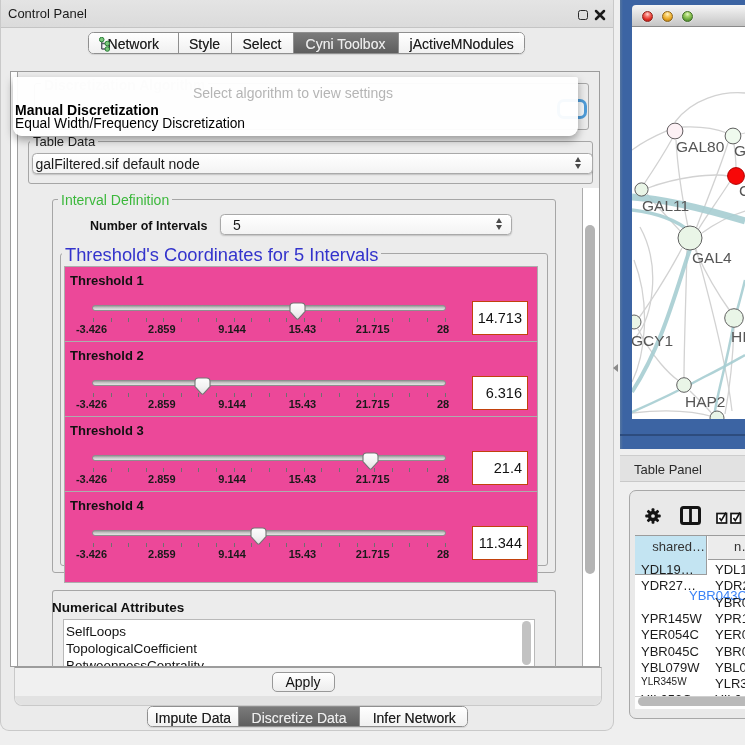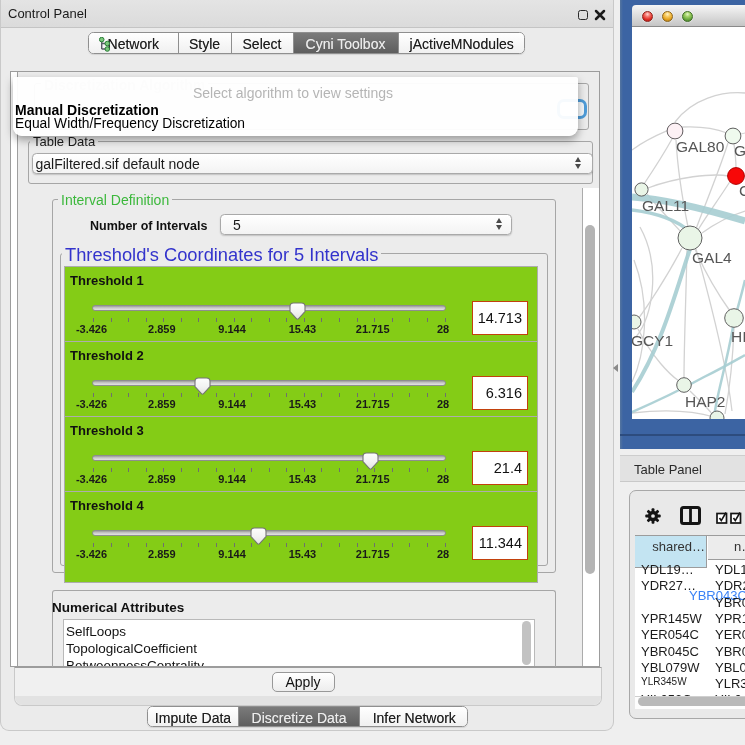--- a/index.html
+++ b/index.html
@@ -6,21 +6,21 @@
 .grp{position:absolute;border:1px solid #a6a6a6;border-radius:3px;}
 .grpt{position:absolute;font-size:13px;background:#ececec;padding:0 3px;white-space:nowrap;}
 .combo{position:absolute;background:linear-gradient(#ffffff,#f3f3f3);border:1px solid #a9a9a9;border-radius:4.5px;font-size:14px;color:#1a1a1a;box-shadow:0 1px 1.5px rgba(0,0,0,0.18);}
 .combo .tx{position:absolute;left:7px;top:2px;}
 .spin{position:absolute;right:6px;}
 .spin .up{width:0;height:0;border-left:3.8px solid transparent;border-right:3.8px solid transparent;border-bottom:5px solid #4a4a4a;margin-bottom:2.5px;}
 .spin .dn{width:0;height:0;border-left:3.8px solid transparent;border-right:3.8px solid transparent;border-top:5px solid #4a4a4a;}
 .seg{position:absolute;top:0;height:100%;font-size:14px;color:#1d1d1d;text-shadow:0 0 0.5px rgba(20,20,20,0.55);text-align:center;background:linear-gradient(#ffffff,#f0f0f0);border-right:1px solid #8f8f8f;}
 .seg.dark{background:linear-gradient(#7b7b7b,#5e5e5e);color:#ececec;text-shadow:0 0 0.5px rgba(236,236,236,0.55);}
 .seg .lb{position:absolute;width:100%;top:2.5px;left:0;}
-.tbox{position:absolute;left:63px;width:474px;height:92px;border:1px solid #adadad;background:#84cc16;}
+.tbox{position:absolute;left:63px;width:474px;height:92px;border:1px solid #adadad;background:#ec4899;}
 .tbox .tt{position:absolute;left:5px;top:6px;font-size:13px;font-weight:bold;color:#111;}
 .track{position:absolute;left:27px;top:38px;width:354px;height:6px;border-radius:3px;border:1px solid #8e8e8e;background:linear-gradient(#9b9b9b,#c9c9c9 45%,#e3e3e3);}
 .ticks{position:absolute;left:27.5px;top:50.5px;width:353px;height:4.5px;background:repeating-linear-gradient(to right,#6f6f6f 0 1px,transparent 1px 17.575px);}
 .slab{position:absolute;top:55.5px;width:60px;margin-left:-30px;text-align:center;font-size:11px;font-weight:bold;color:#1a1a1a;}
 .fld{position:absolute;left:407px;top:34px;width:56px;height:34px;background:#fff;border:1px solid #c2410c;font-size:14.5px;color:#111;text-align:right;line-height:32px;padding-right:5px;}
 .thumb{position:absolute;top:34.5px;margin-left:-8.5px;}
 .li{position:absolute;left:2px;font-size:13.5px;color:#131313;white-space:nowrap;}
 </style></head><body>
 
 <div class="a" style="left:0;top:0;width:614px;height:731px;background:#ebebeb;border:1px solid #c9c9c9;border-top:none;border-radius:0 0 9px 9px;">
@@ -286,21 +286,21 @@
     </svg>
 <svg class="a" style="left:86px;top:19.5px" width="12" height="13" viewBox="0 0 12 13">
       <rect x="1" y="2.5" width="9.5" height="9.5" fill="#fff" stroke="#151515" stroke-width="1.7"></rect>
       <path d="M3.5,7 L5.3,9.6 L10,1.5" fill="none" stroke="#151515" stroke-width="1.6"></path>
     </svg>
 <svg class="a" style="left:100px;top:19.5px" width="12" height="13" viewBox="0 0 12 13">
       <rect x="1" y="2.5" width="9.5" height="9.5" fill="#fff" stroke="#151515" stroke-width="1.7"></rect>
       <path d="M3.5,7 L5.3,9.6 L10,1.5" fill="none" stroke="#151515" stroke-width="1.6"></path>
     </svg>
 <div class="a" style="left:5px;top:44px;width:120px;height:174px;background:#fff;border-top:1px solid #9c9c9c;overflow:hidden;">
-<div class="a" style="left:0;top:0;width:72px;height:32px;background:#c3e4f2;border-right:1px solid #9c9c9c;border-bottom:1px solid #9c9c9c;font-size:13px;color:#333;text-align:right;line-height:22px;padding-right:1px;">shared…</div>
+<div class="a" style="left:0;top:0;width:72px;height:39px;background:#c3e4f2;border-right:1px solid #9c9c9c;border-bottom:1px solid #9c9c9c;font-size:13px;color:#333;text-align:right;line-height:22px;padding-right:1px;">shared…</div>
 <div class="a" style="left:73px;top:0;width:47px;height:24px;background:#ececec;border-bottom:1px solid #9c9c9c;font-size:13px;color:#333;line-height:22px;padding-left:26px;">n…</div>
 <div class="a" style="left:6px;top:26px;font-size:13px;color:#1c1c1c;">YDL19…</div>
 <div class="a" style="left:80px;top:26px;font-size:13px;color:#1c1c1c;">YDL1</div>
 <div class="a" style="left:6px;top:42.3px;font-size:13px;color:#1c1c1c;">YDR27…</div>
 <div class="a" style="left:80px;top:42.3px;font-size:13px;color:#1c1c1c;">YDR2</div>
 <div class="a" style="left:6px;top:52px;font-size:13px;color:#3b82f6;margin-left:48px;">YBR043C</div>
 <div class="a" style="left:80px;top:58.6px;font-size:13px;color:#1c1c1c;">YBR0</div>
 <div class="a" style="left:6px;top:74.9px;font-size:13px;color:#1c1c1c;">YPR145W</div>
 <div class="a" style="left:80px;top:74.9px;font-size:13px;color:#1c1c1c;">YPR1</div>
 <div class="a" style="left:6px;top:91.2px;font-size:13px;color:#1c1c1c;">YER054C</div>

